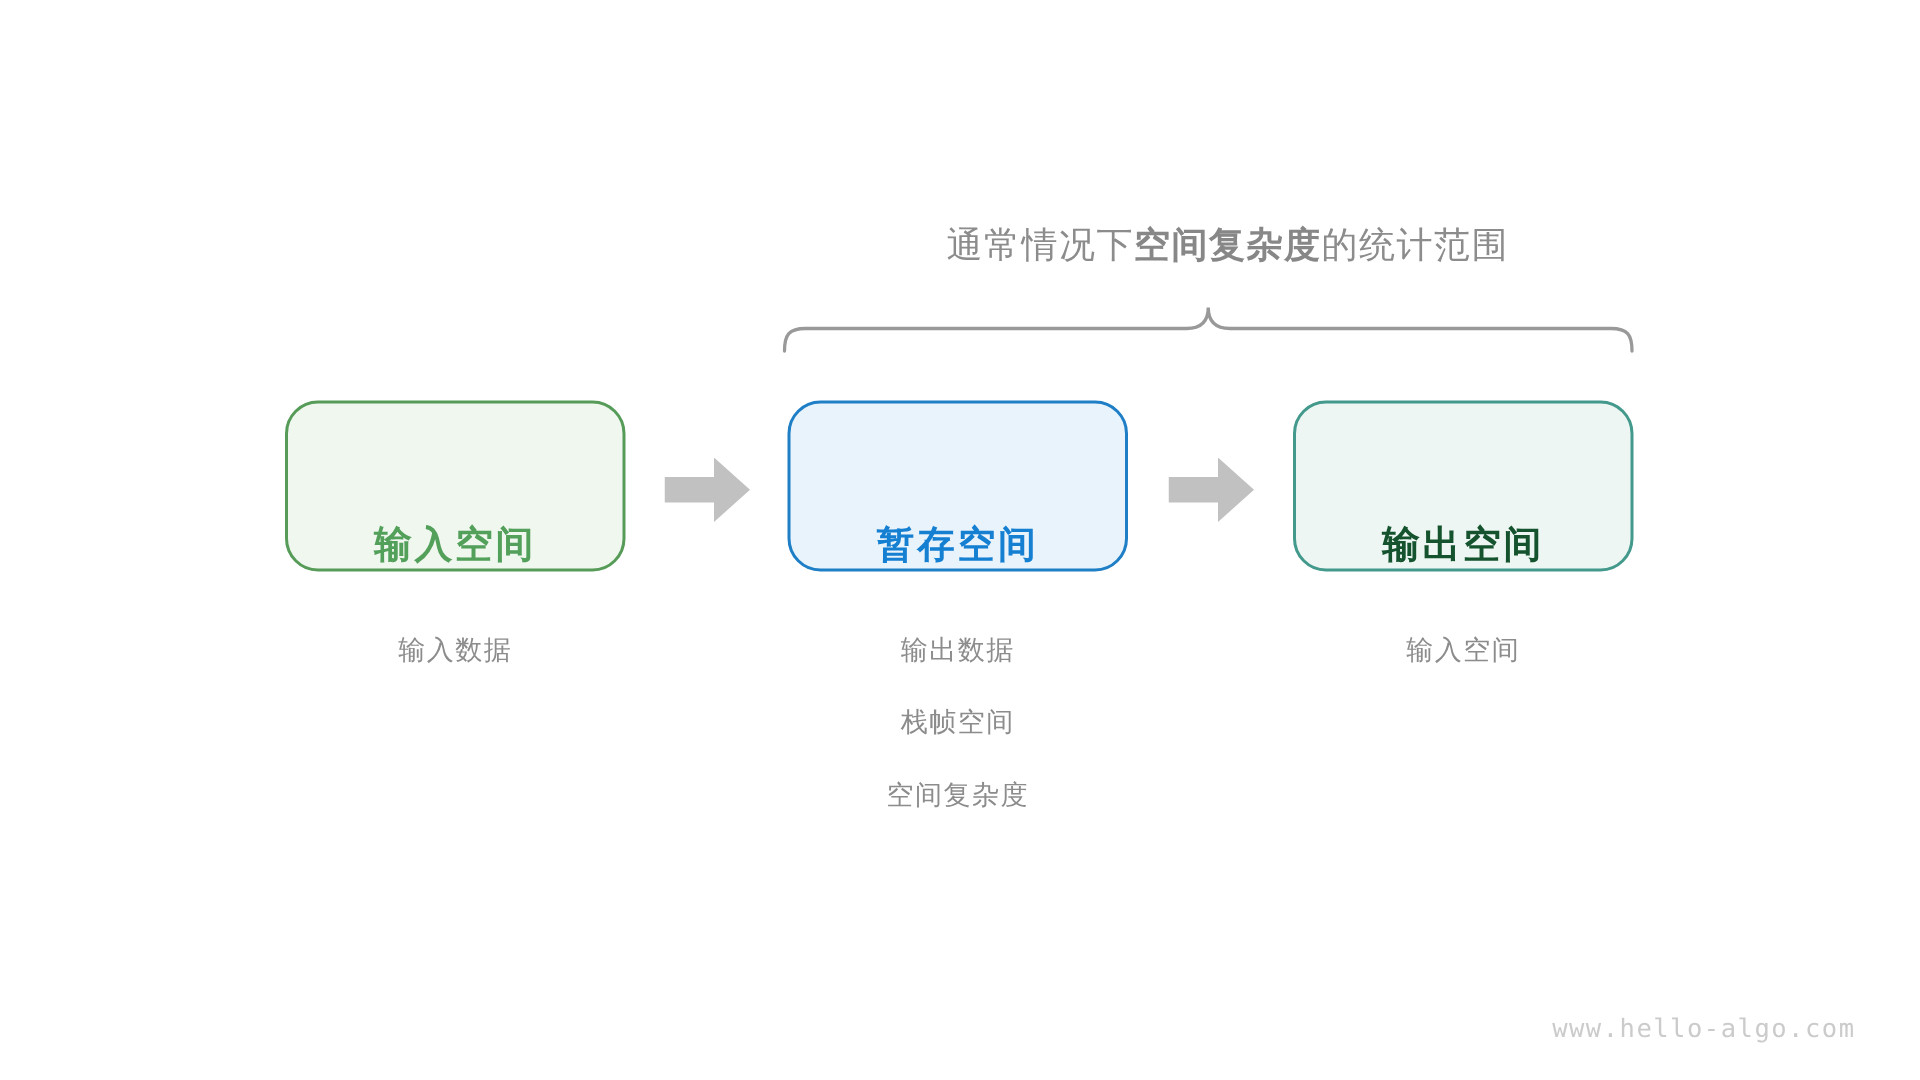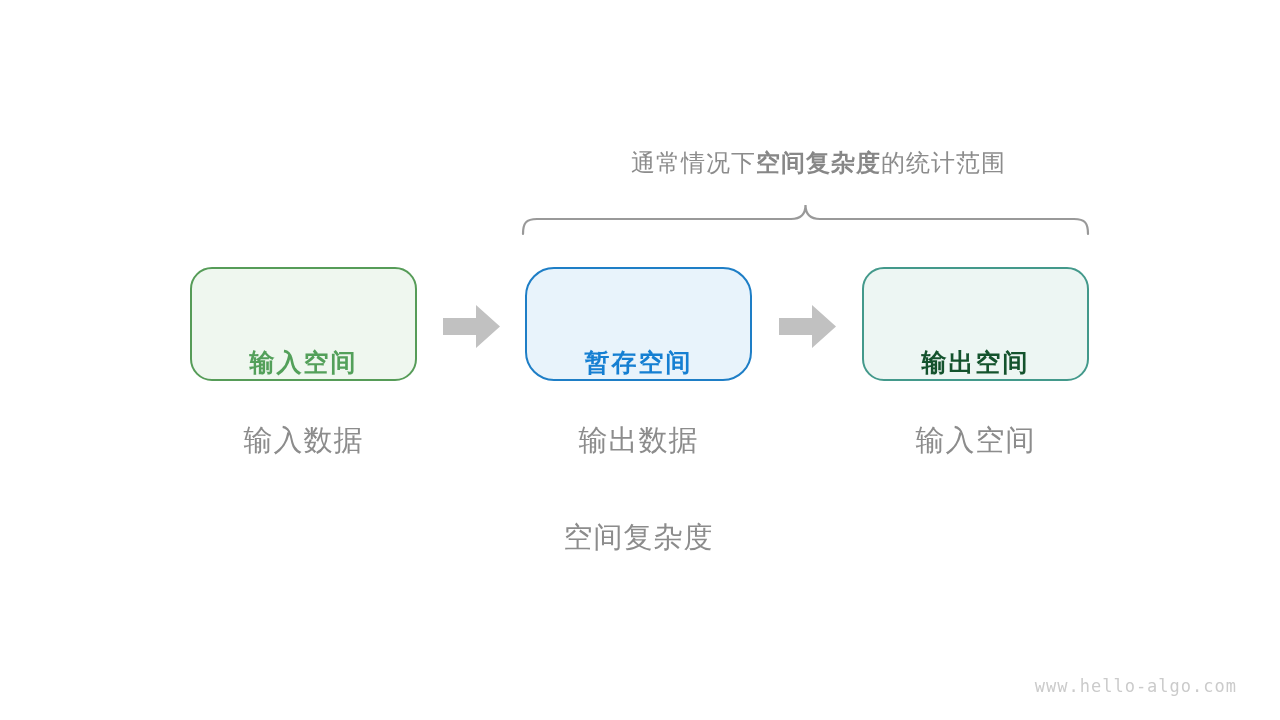--- a/index.html
+++ b/index.html
@@ -36,30 +36,30 @@
     border: 2.5px solid #999;
     border-radius: 22px;
     display: flex;
     align-items: flex-end;
     justify-content: center;
     font-size: 25px;
     font-weight: bold;
     letter-spacing: 2px;
   }
   .node-input  { left: 190px; }
-  .node-temp   { left: 525px; border-radius: 29px; }
+  .node-temp   { left: 525px; }
   .node-output { left: 862px; }
   .arrow-svg { position: absolute; top: 305px; }
   .arrow-1 { left: 443px; }
   .arrow-2 { left: 779px; }
   .note {
     position: absolute;
     width: 227px;
     text-align: center;
-    font-size: 29px;
+    font-size: 18px;
     color: #8c8c8c;
     letter-spacing: 1px;
     white-space: nowrap;
   }
   .note-col1 { left: 190px; }
   .note-col2 { left: 525px; }
   .note-col3 { left: 862px; }
   .row-1 { top: 421px; }
   .row-2 { top: 469px; }
   .row-3 { top: 518px; }
@@ -107,19 +107,20 @@
     <polygon points="0,13 33,13 33,0 57,21.5 33,43 33,30 0,30" fill="#c1c1c1"></polygon>
   </svg>
 
   <div class="node node-output" style="border-color: rgb(67, 153, 139); background: rgb(237, 246, 243); color: #14532d;">
     <span>输出空间</span>
   </div>
 
   <div class="note note-col1 row-1">输入数据</div>
 
   <div class="note note-col2 row-1">输出数据</div>
+  <div class="note note-col2 row-2">栈帧空间</div>
   <div class="note note-col2 row-3">空间复杂度</div>
 
   <div class="note note-col3 row-1">输入空间</div>
 
   <div class="watermark">www.hello-algo.com</div>
 
 </div>
 
 </body></html>

